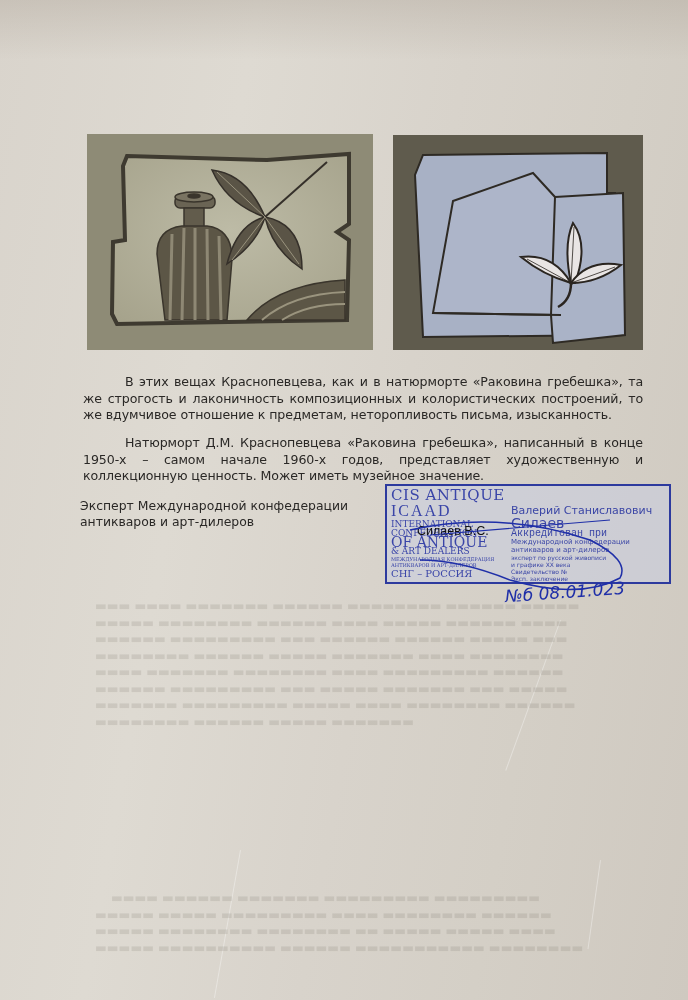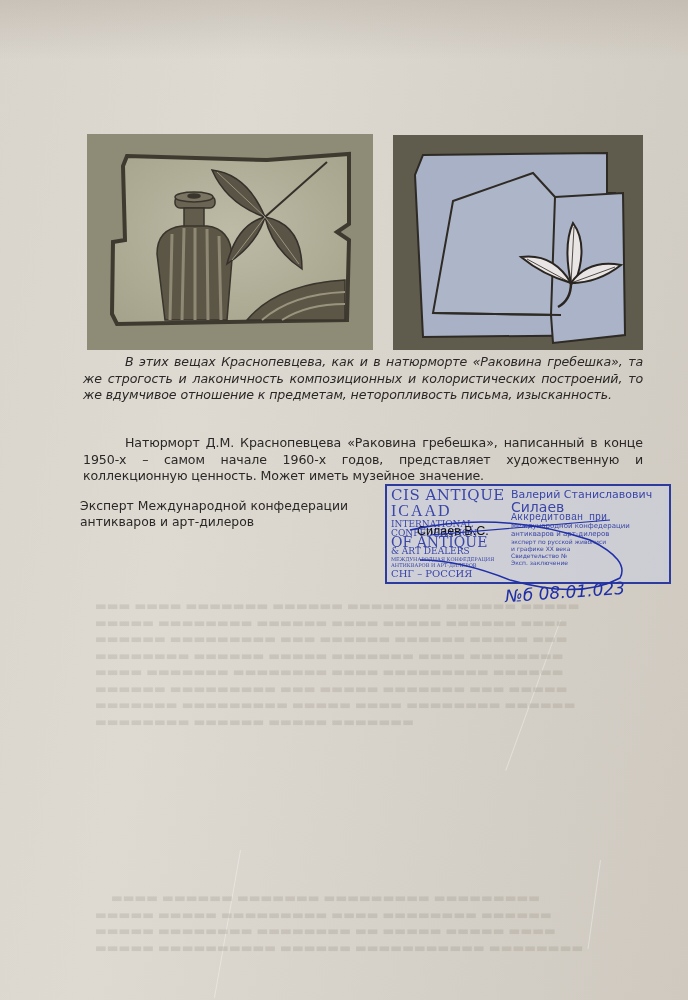--- a/index.html
+++ b/index.html
@@ -6,21 +6,21 @@
   body{
     width:688px;height:1000px;overflow:hidden;position:relative;
     background:linear-gradient(100deg,#d9d4cc 0%,#dedad2 30%,#d8d3cb 55%,#d4cfc6 75%,#cfc9c0 100%);
     font-family:"DejaVu Sans","Liberation Sans",sans-serif;color:#2a2826;
   }
   .top-shade{position:absolute;left:0;top:0;width:688px;height:60px;
     background:linear-gradient(180deg,rgba(170,160,148,0.35),rgba(200,195,188,0));}
   .crease{position:absolute;background:rgba(255,255,255,0.35);width:1px;transform-origin:top left;}
   .text-block{position:absolute;left:83px;width:560px;font-size:12.6px;line-height:16.5px;letter-spacing:-0.1px;}
   .ref-block{top:62px;}
-  .para1{top:354px;text-align:justify;font-style:italic;}
+  .para1{top:374px;text-align:justify;}
   .para2{top:435px;text-align:justify;}
   .indent{display:inline-block;width:42px;}
   .expert{position:absolute;left:80px;top:498px;font-size:12.4px;line-height:16px;}
   .painting{position:absolute;overflow:hidden;}
   .painting svg{display:block;}
   .p1{left:87px;top:134px;width:286px;height:216px;}
   .p2{left:393px;top:135px;width:250px;height:215px;}
   .stamp{position:absolute;left:385px;top:484px;width:282px;height:96px;
     border:2px solid #2d3a9e;background:rgba(200,205,225,0.55);}
   .stamp-left{position:absolute;left:4px;top:2px;width:118px;color:#3a45a8;font-family:"DejaVu Serif",serif;}
@@ -112,21 +112,21 @@
     <div style="font-size:16px;line-height:18px;letter-spacing:2px;font-family:Liberation Serif, serif;">ICAAD</div>
     <div style="font-size:9px;line-height:9px;">INTERNATIONAL</div>
     <div style="font-size:9px;line-height:9px;">CONFEDERATION</div>
     <div style="font-size:14px;line-height:9px;">OF ANTIQUE</div>
     <div style="font-size:9px;line-height:9px;">&amp; ART DEALERS</div>
     <div style="font-size:5px;line-height:6px;">МЕЖДУНАРОДНАЯ КОНФЕДЕРАЦИЯ</div>
     <div style="font-size:5px;line-height:6px;">АНТИКВАРОВ И АРТ-ДИЛЕРОВ</div>
     <div style="font-size:10px;line-height:11px;">СНГ – РОССИЯ</div>
   </div>
   <div class="stamp-right">
-    <div style="font-size:11px;line-height:13px;">Валерий Станиславович</div>
+    <div style="font-size:11px;line-height:13px;margin-top:16px;">Валерий Станиславович</div>
     <div style="font-size:14px;line-height:13px;">Силаев</div>
     <div style="font-size:10px;line-height:8px;font-family:Liberation Mono, monospace;">Аккредитован при</div>
     <div style="font-size:7px;line-height:8px;">Международной конфедерации</div>
     <div style="font-size:7px;line-height:8px;">антикваров и арт-дилеров</div>
     <div style="font-size:6px;line-height:7px;">эксперт по русской живописи</div>
     <div style="font-size:6px;line-height:7px;">и графике XX века</div>
     <div style="font-size:6px;line-height:7px;">Свидетельство №</div>
     <div style="font-size:6px;line-height:7px;">Эксп. заключение</div>
   </div>
   <div class="stamp-name-overlay">Силаев В.С.</div>

